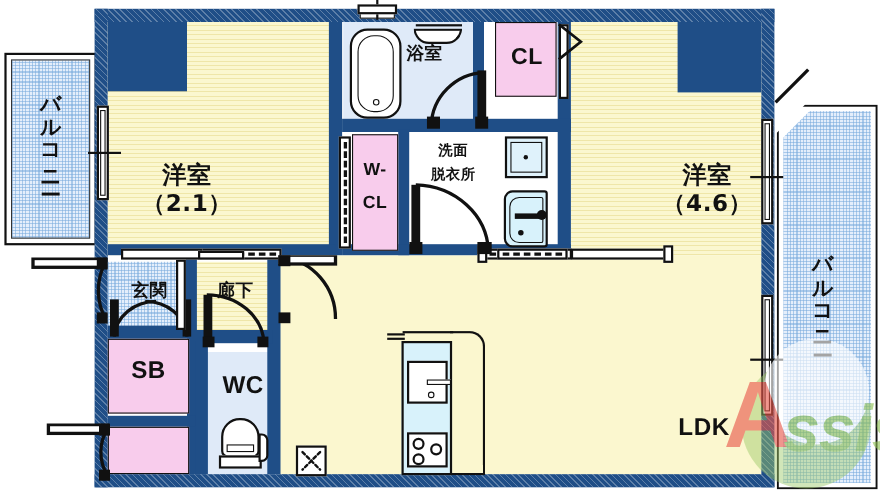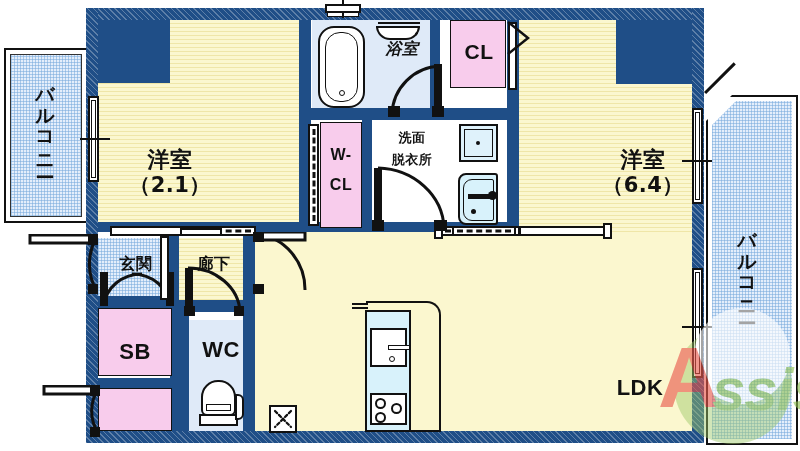--- a/index.html
+++ b/index.html
@@ -176,39 +176,39 @@
   <div class="abs wall" style="left:178px;top:310px;width:11px;height:121px;"></div>
 
   <div class="abs pink" style="left:450px;top:20px;width:56px;height:68px;"></div>
   <div class="lbl l-cl" style="left:454px;top:40px;width:50px;">CL</div>
 
   <div class="abs pink" style="left:320px;top:122px;width:42px;height:106px;"></div>
   <div class="lbl l-mid" style="left:320px;top:146px;width:42px;">W-</div>
   <div class="lbl l-mid" style="left:320px;top:176px;width:42px;">CL</div>
 
   <div class="abs pink" style="left:98px;top:308px;width:74px;height:68px;"></div>
-  <div class="lbl l-room" style="left:98px;top:340px;width:74px;">SB</div>
+  <div class="lbl l-room" style="left:98px;top:325px;width:74px;">SB</div>
 
   <div class="abs pink" style="left:98px;top:388px;width:74px;height:43px;"></div>
 
   <div class="lbl jp l-room" style="left:110px;top:148px;width:120px;">
     <span>洋室</span>
     <span class="sub">（2.1）</span>
   </div>
 
   <div class="lbl jp l-room" style="left:588px;top:148px;width:110px;">
     <span>洋室</span>
-    <span class="sub">（6.4）</span>
+    <span class="sub">（4.6）</span>
   </div>
 
   <div class="lbl l-room" style="left:592px;top:376px;width:96px;">
     <span>LDK</span>
   </div>
 
-  <div class="lbl jp l-mid" style="left:378px;top:40px;width:48px;font-style:italic;">浴室</div>
+  <div class="lbl jp l-mid" style="left:362px;top:40px;width:48px;">浴室</div>
 
   <div class="lbl jp l-sm" style="left:388px;top:131px;width:48px;">洗面</div>
   <div class="lbl jp l-sm" style="left:381px;top:153px;width:62px;">脱衣所</div>
 
   <div class="lbl jp l-mid" style="left:103px;top:255px;width:66px;">玄関</div>
 
   <div class="lbl jp l-mid" style="left:184px;top:255px;width:60px;">廊下</div>
 
   <div class="lbl l-room" style="left:190px;top:338px;width:62px;">WC</div>
 

